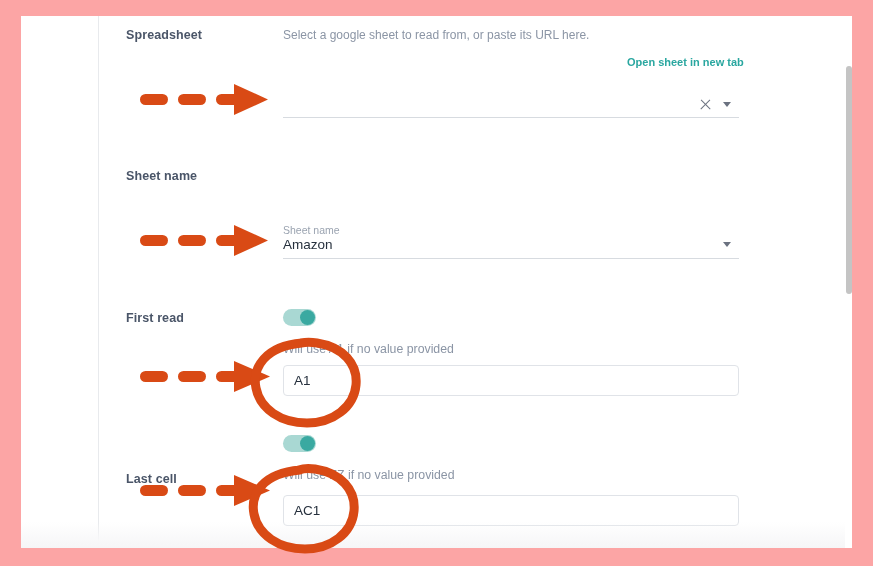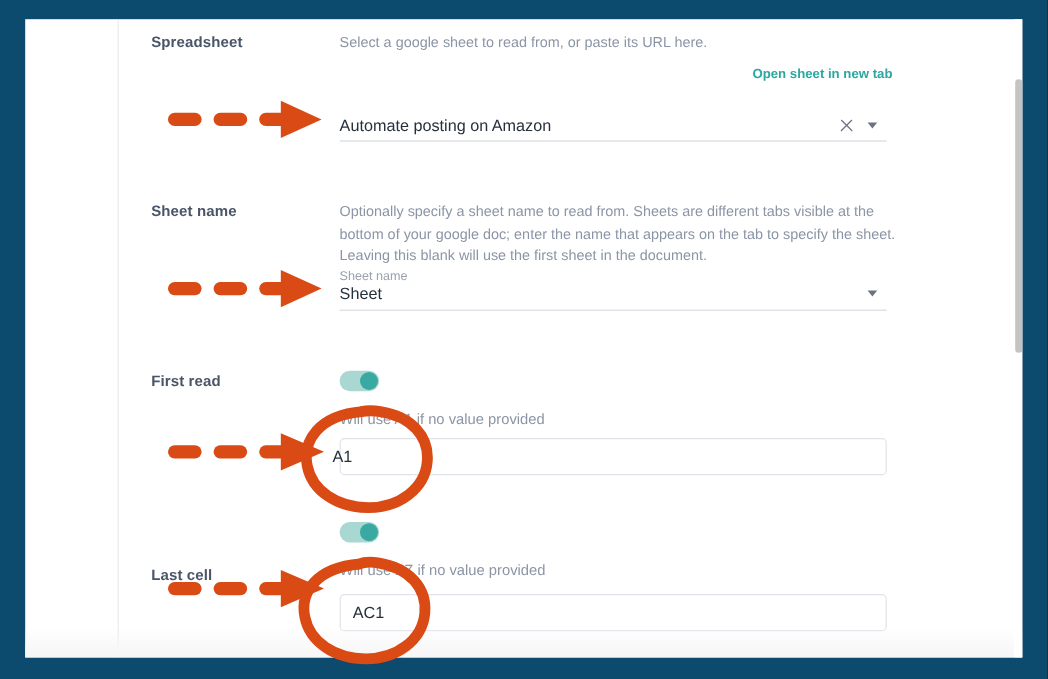--- a/index.html
+++ b/index.html
@@ -8,21 +8,21 @@
     width: 873px; height: 566px;
     background: #000000;
     font-family: "Liberation Sans", sans-serif;
     overflow: hidden;
   }
 
   #screen {
     position: relative;
     width: 873px;
     height: 566px;
-    background: #0c4a6e;
+    background: #fca5a5;
   }
 
   
   #panel {
     position: absolute;
     left: 21px;
     top: 16px;
     width: 831px;
     height: 532px;
     background: #ffffff;
@@ -193,51 +193,49 @@
   <div id="panel">
 
     <div id="gutter-rule"></div>
 
     <div class="row-label" style="left:105px; top:12px;">Spreadsheet</div>
 
     <div class="desc" style="left:262px; top:10px; width:470px;">Select a google sheet to read from, or paste its URL here.</div>
 
     <div class="link" style="left:606px; top:40px;">Open sheet in new tab</div>
 
-    <div class="uline-value" style="left:262px; top:81px;">Automate posting on Amazon</div>
 
     <div class="x-icon" style="left:678px; top:82px;"></div>
 
     <div class="caret" style="left:702px; top:86px;"></div>
 
     <div class="uline-field" style="left:262px; top:101px; width:456px;"></div>
 
     <div class="row-label" style="left:105px; top:153px;">Sheet name</div>
 
-    <div class="desc" style="left:262px; top:151px; width:466px;">Optionally specify a sheet name to read from. Sheets are different tabs visible at the bottom of your google doc; enter the name that appears on the tab to specify the sheet. Leaving this blank will use the first sheet in the document.</div>
 
     <div class="float-label" style="left:262px; top:208px;">Sheet name</div>
 
-    <div class="uline-value" style="left:262px; top:221px;">Sheet</div>
+    <div class="uline-value" style="left:262px; top:221px;">Amazon</div>
 
     <div class="caret" style="left:702px; top:226px;"></div>
 
     <div class="uline-field" style="left:262px; top:242px; width:456px;"></div>
 
     <div class="row-label" style="left:105px; top:295px;">First read</div>
 
     <div class="toggle" style="left:262px; top:293px;">
       <div class="knob"></div>
     </div>
 
     <div class="helper" style="left:262px; top:326px;">Will use A1 if no value provided</div>
 
     <div class="boxed-input" style="left:262px; top:349px; width:456px; height:31px;"></div>
 
-    <div class="boxed-value" style="left:256px; top:357px;">A1</div>
+    <div class="boxed-value" style="left:273px; top:357px;">A1</div>
 
     <div class="row-label" style="left:105px; top:420px;margin-top:36px;">Last cell</div>
 
     <div class="toggle" style="left:262px; top:419px;">
       <div class="knob"></div>
     </div>
 
     <div class="helper" style="left:262px; top:452px;">Will use ZZ if no value provided</div>
 
     <div class="boxed-input" style="left:262px; top:479px; width:456px; height:31px;"></div>

